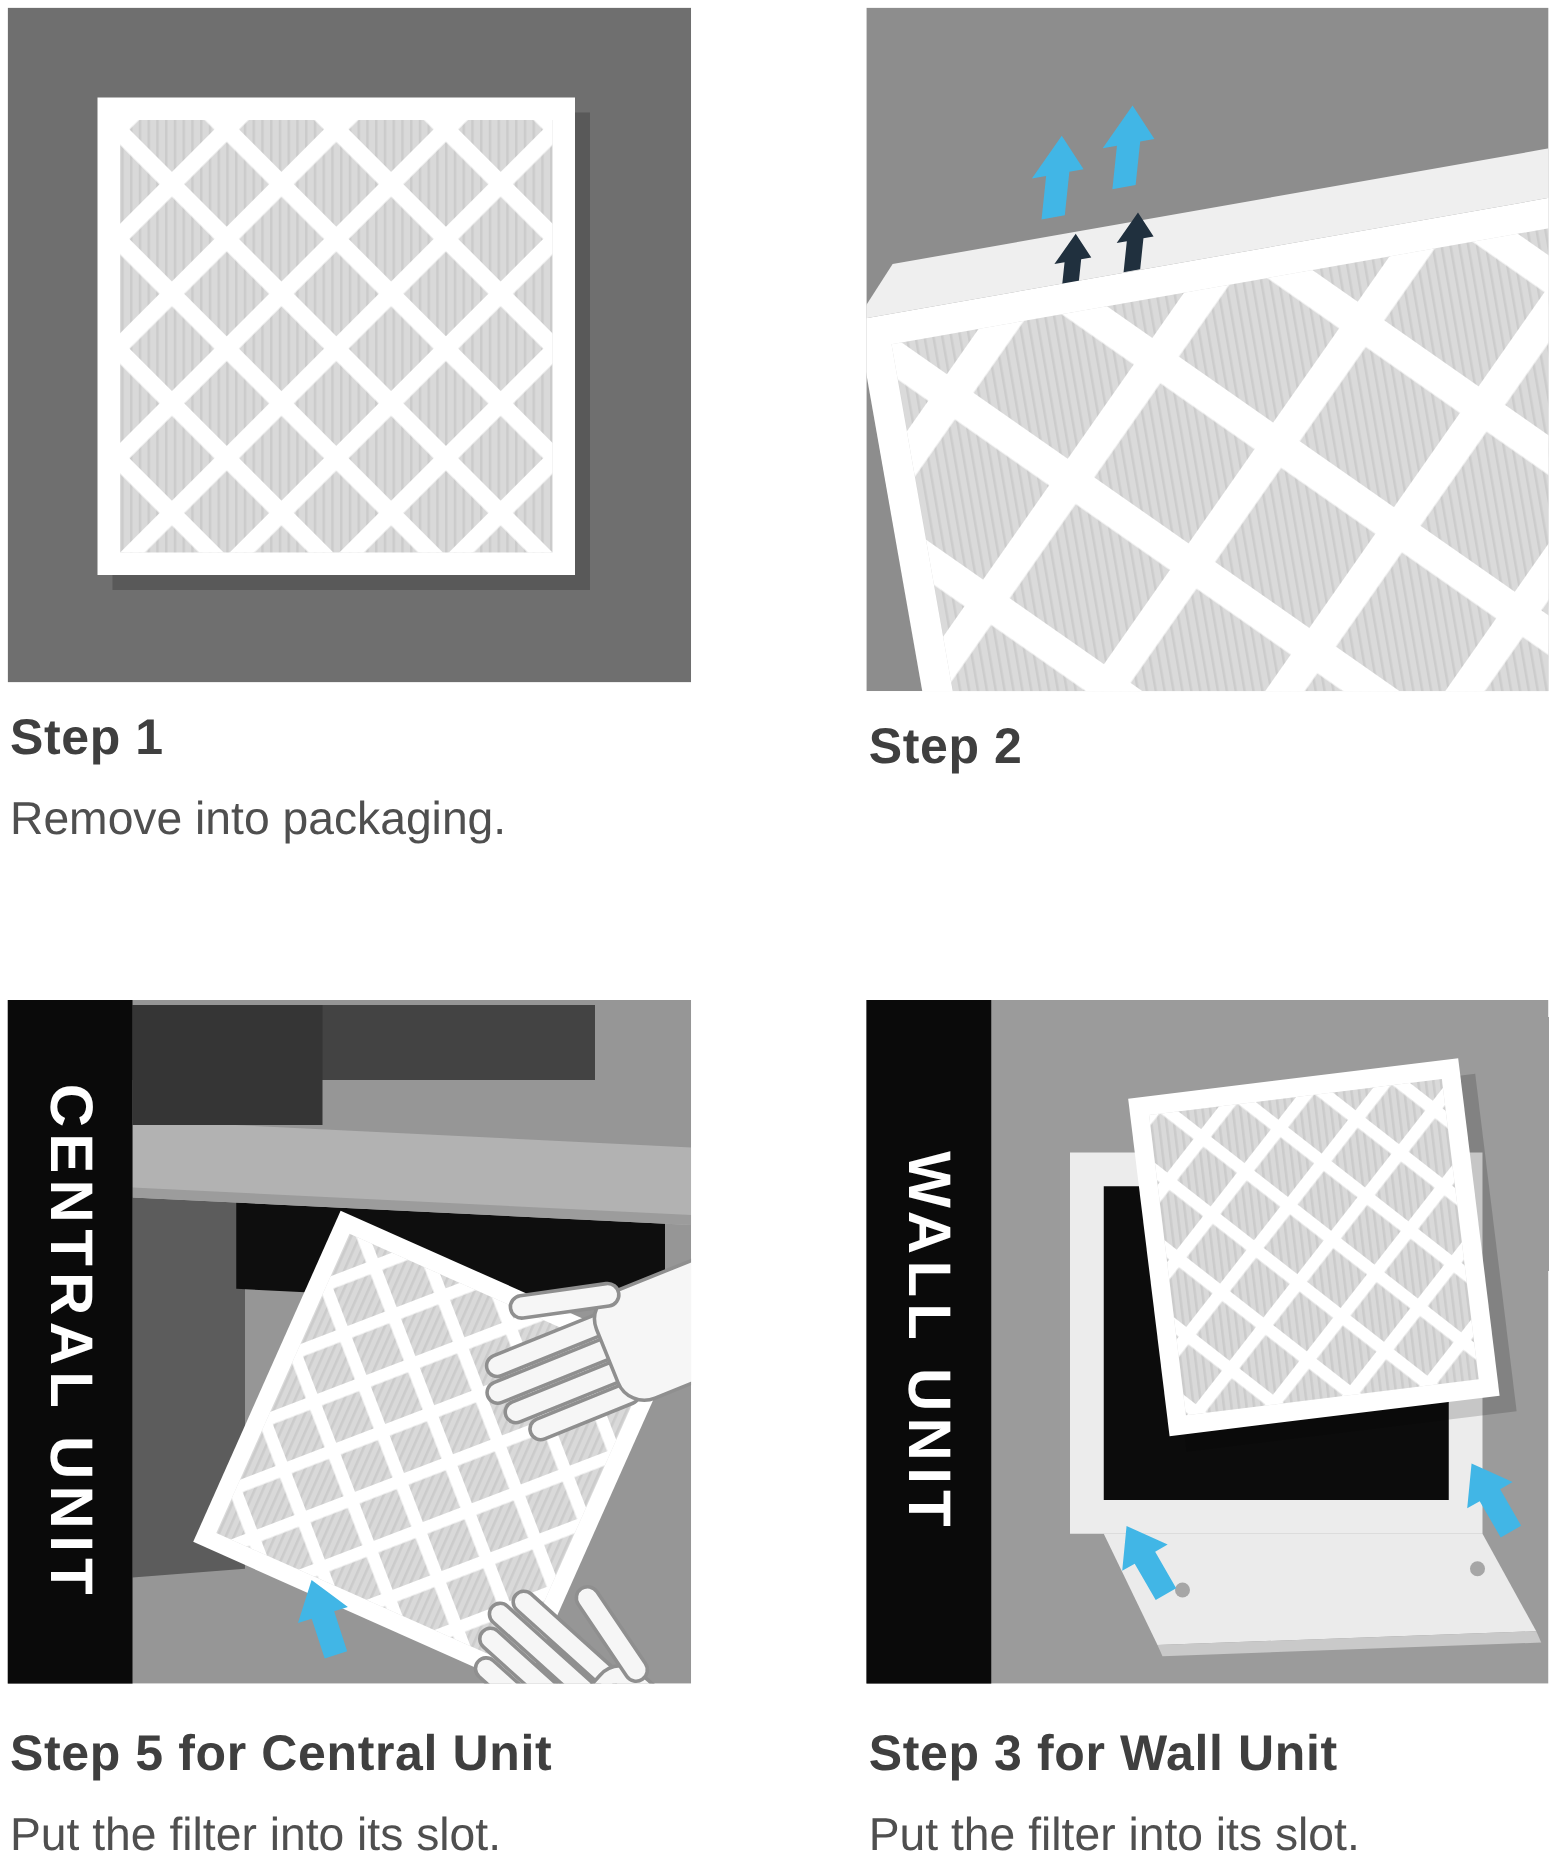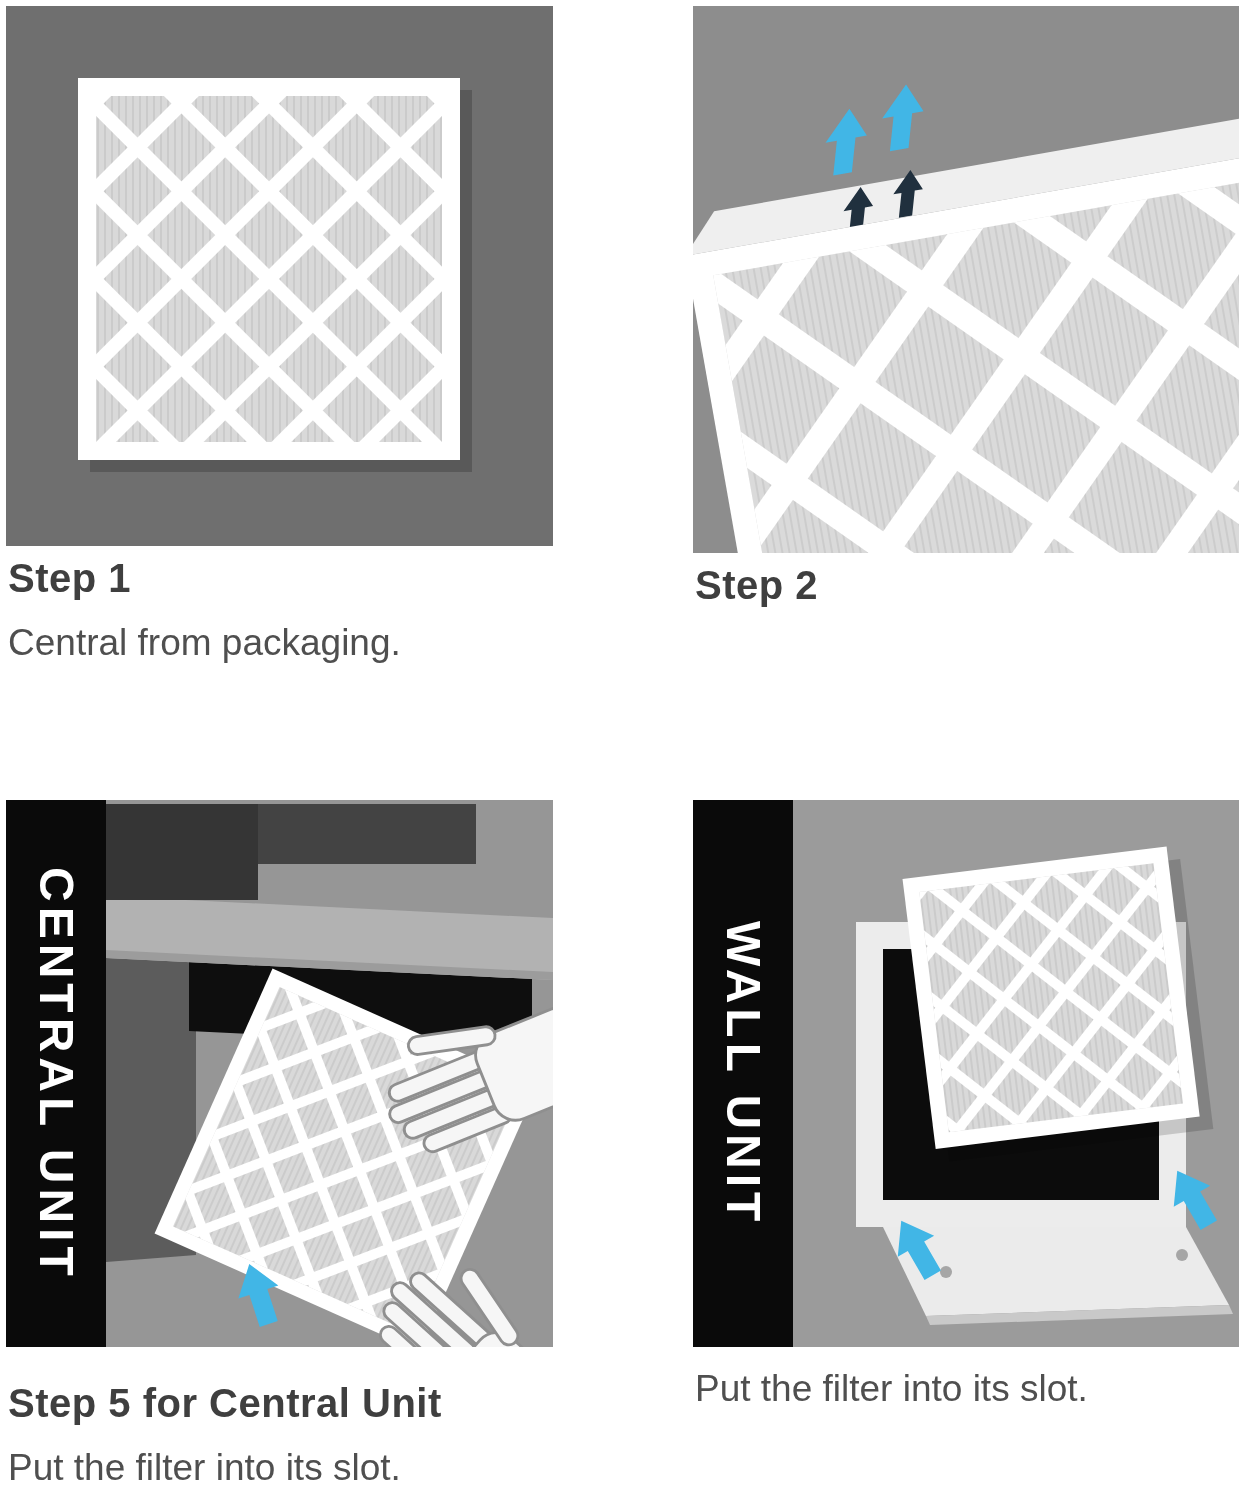--- a/index.html
+++ b/index.html
@@ -16,21 +16,21 @@
   #cell3 { left:6px;   top:800px; width:547px; }
   #cell4 { left:693px; top:800px; width:546px; }
 
   .art { position:relative; width:100%; overflow:hidden; }
   #cell1 .art { height:540px; }
   #cell2 .art { height:547px; }
   #cell3 .art, #cell4 .art { height:547px; }
   .art svg { display:block; }
 
   .step-title {
-    margin:10px 2px 0 2px;
+    margin:22px 2px 0 2px;
     font-size:40px; font-weight:700;
     color:var(--heading,#3f3f3f);
     letter-spacing:0.5px;
   }
   #cell3 .step-title, #cell4 .step-title { margin-top:34px; }
   .step-caption {
     margin:16px 2px 0 2px;
     font-size:37px; font-weight:400;
     color:var(--caption,#4f4f4f);
     line-height:1.38;
@@ -79,21 +79,21 @@
         <rect width="547" height="540" style="fill:var(--panel1-bg,#6f6f6f)"></rect>
         <rect x="84" y="84" width="382" height="382" fill="#595959"></rect>
         <g>
           <rect class="frame-white" x="72" y="72" width="382" height="382"></rect>
           <rect x="90" y="90" width="346" height="346" fill="url(#p1pl)"></rect>
           <rect x="90" y="90" width="346" height="346" fill="url(#p1lat)"></rect>
         </g>
       </svg>
     </div>
     <h2 class="step-title">Step 1</h2>
-    <p class="step-caption">Central from packaging.</p>
+    <p class="step-caption">Remove into packaging.</p>
   </section>
 
   <section class="cell" id="cell2">
     <div class="art">
       <svg width="546" height="547" viewBox="0 0 546 547">
         <defs>
           <pattern id="p2pl" width="7" height="7" patternUnits="userSpaceOnUse">
             <rect width="7" height="7" fill="#dadada"></rect>
             <rect width="2" height="7" fill="#cccccc"></rect>
           </pattern>
@@ -234,16 +234,17 @@
           <path d="M0,-30 L20,-2 L9,-2 L9,30 L-9,30 L-9,-2 L-20,-2 Z"></path>
         </g>
         <g class="arrow-blue" transform="translate(500,398) rotate(-30) scale(1.05)">
           <path d="M0,-30 L20,-2 L9,-2 L9,30 L-9,30 L-9,-2 L-20,-2 Z"></path>
         </g>
       </svg>
       <div class="vbar">
         <span class="vlabel">WALL UNIT</span>
       </div>
     </div>
+    <h2 class="step-title">Step 3 for Wall Unit</h2>
     <p class="step-caption">Put the filter into its slot.</p>
   </section>
 
 </div>
 
 </body></html>

